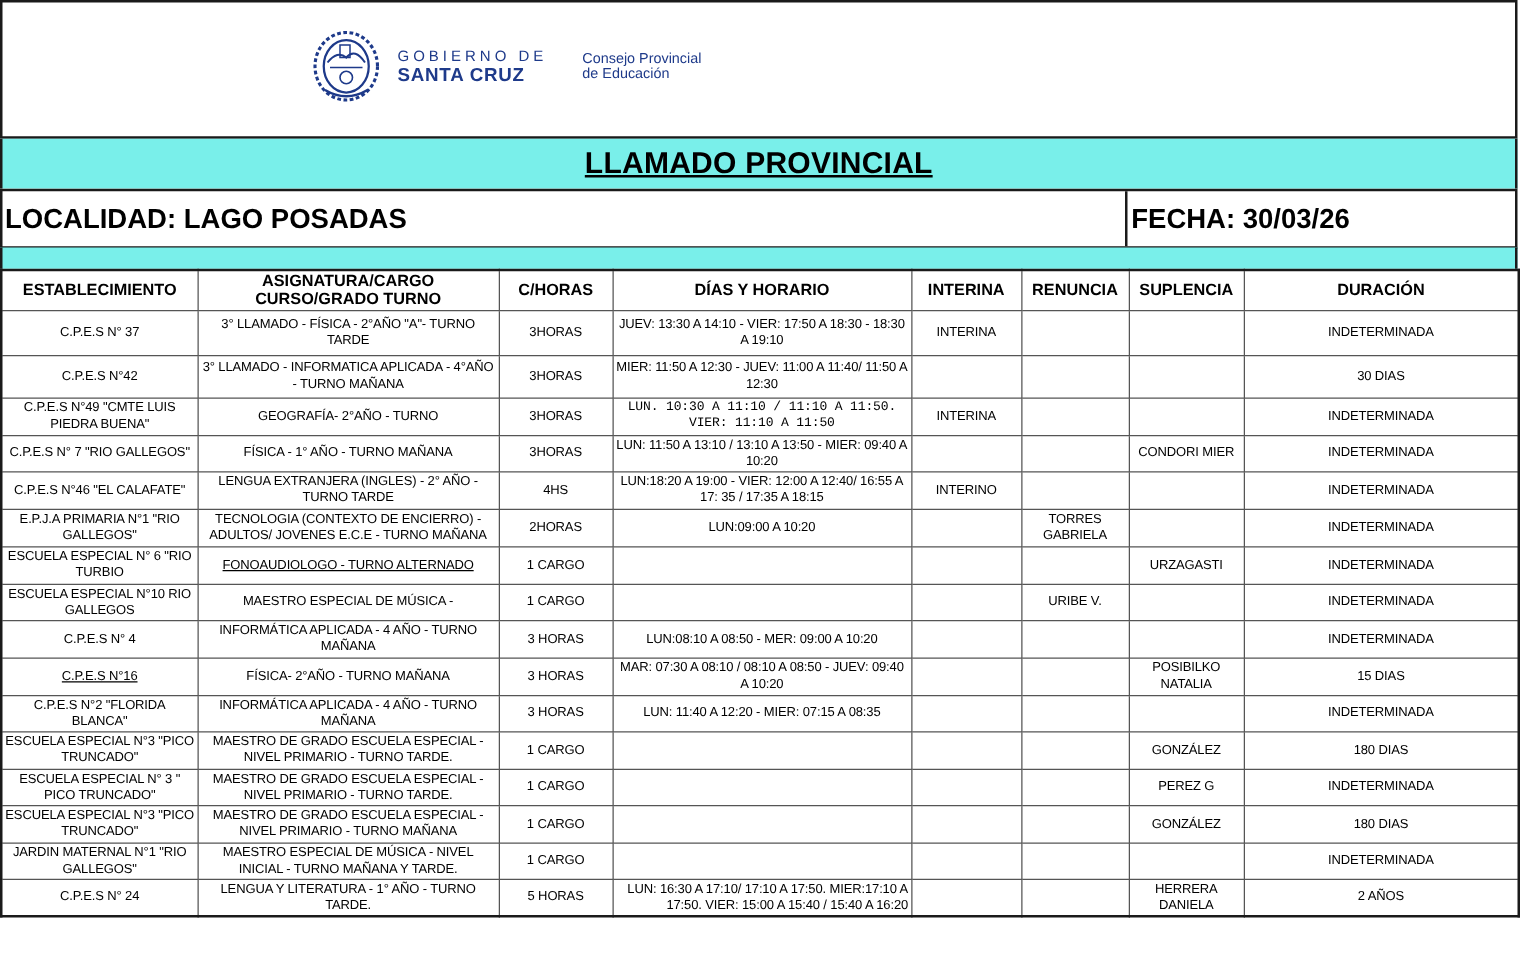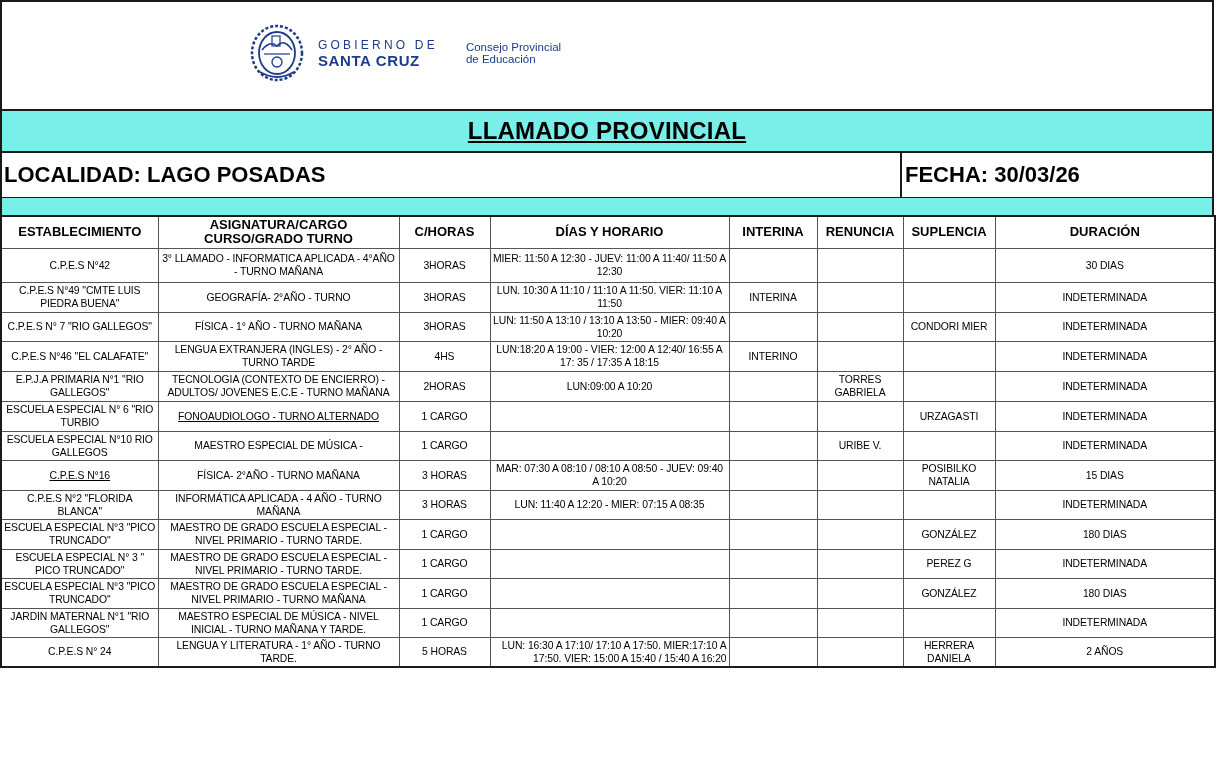--- a/index.html
+++ b/index.html
@@ -104,34 +104,44 @@
       <th>C/HORAS</th>
       <th>DÍAS Y HORARIO</th>
       <th>INTERINA</th>
       <th>RENUNCIA</th>
       <th>SUPLENCIA</th>
       <th>DURACIÓN</th>
     </tr>
   </thead>
   <tbody id="tbody">
       <tr>
+        <td style="height: 36px;">C.P.E.S N° 37</td>
+        <td style="height: 36px;">3° LLAMADO - FÍSICA - 2°AÑO "A"- TURNO TARDE</td>
+        <td style="height: 36px;">3HORAS</td>
+        <td style="height: 36px;">JUEV: 13:30 A 14:10 - VIER: 17:50 A 18:30 - 18:30 A 19:10</td>
+        <td style="height: 36px;">INTERINA</td>
+        <td style="height: 36px;"></td>
+        <td style="height: 36px;"></td>
+        <td style="height: 36px;">INDETERMINADA</td>
+      </tr>
+      <tr>
         <td style="height: 34px;">C.P.E.S N°42</td>
         <td style="height: 34px;">3° LLAMADO - INFORMATICA APLICADA -  4°AÑO - TURNO MAÑANA</td>
         <td style="height: 34px;">3HORAS</td>
         <td style="height: 34px;">MIER: 11:50 A 12:30 - JUEV: 11:00 A 11:40/ 11:50 A 12:30</td>
         <td style="height: 34px;"></td>
         <td style="height: 34px;"></td>
         <td style="height: 34px;"></td>
         <td style="height: 34px;">30 DIAS</td>
       </tr>
       <tr>
         <td style="height: 30px;">C.P.E.S N°49 "CMTE LUIS PIEDRA BUENA"</td>
         <td style="height: 30px;">GEOGRAFÍA- 2°AÑO - TURNO</td>
         <td style="height: 30px;">3HORAS</td>
-        <td style="height: 30px;">LUN. 10:30 A 11:10 / 11:10 A 11:50. VIER: 11:10 A 11:50</td>
+        <td style="height: 30px; font-family: Liberation Mono, monospace;">LUN. 10:30 A 11:10 / 11:10 A 11:50. VIER: 11:10 A 11:50</td>
         <td style="height: 30px;">INTERINA</td>
         <td style="height: 30px;"></td>
         <td style="height: 30px;"></td>
         <td style="height: 30px;">INDETERMINADA</td>
       </tr>
       <tr>
         <td style="height: 29px;">C.P.E.S N° 7 "RIO GALLEGOS"</td>
         <td style="height: 29px;">FÍSICA - 1° AÑO - TURNO MAÑANA</td>
         <td style="height: 29px;">3HORAS</td>
         <td style="height: 29px;">LUN: 11:50 A 13:10 /  13:10 A 13:50 - MIER: 09:40 A 10:20</td>
@@ -174,20 +184,30 @@
         <td style="height: 29px;">ESCUELA ESPECIAL N°10 RIO GALLEGOS</td>
         <td style="height: 29px;">MAESTRO ESPECIAL DE MÚSICA -</td>
         <td style="height: 29px;">1 CARGO</td>
         <td style="height: 29px;"></td>
         <td style="height: 29px;"></td>
         <td style="height: 29px;">URIBE V.</td>
         <td style="height: 29px;"></td>
         <td style="height: 29px;">INDETERMINADA</td>
       </tr>
       <tr>
+        <td style="height: 30px;">C.P.E.S N° 4</td>
+        <td style="height: 30px;">INFORMÁTICA APLICADA - 4 AÑO -  TURNO MAÑANA</td>
+        <td style="height: 30px;">3 HORAS</td>
+        <td style="height: 30px;">LUN:08:10 A 08:50 - MER: 09:00 A 10:20</td>
+        <td style="height: 30px;"></td>
+        <td style="height: 30px;"></td>
+        <td style="height: 30px;"></td>
+        <td style="height: 30px;">INDETERMINADA</td>
+      </tr>
+      <tr>
         <td style="height: 30px; text-decoration: underline;">C.P.E.S N°16</td>
         <td style="height: 30px;">FÍSICA- 2°AÑO - TURNO MAÑANA</td>
         <td style="height: 30px;">3 HORAS</td>
         <td style="height: 30px;">MAR: 07:30 A 08:10 / 08:10 A 08:50 - JUEV: 09:40 A 10:20</td>
         <td style="height: 30px;"></td>
         <td style="height: 30px;"></td>
         <td style="height: 30px;">POSIBILKO NATALIA</td>
         <td style="height: 30px;">15 DIAS</td>
       </tr>
       <tr>

